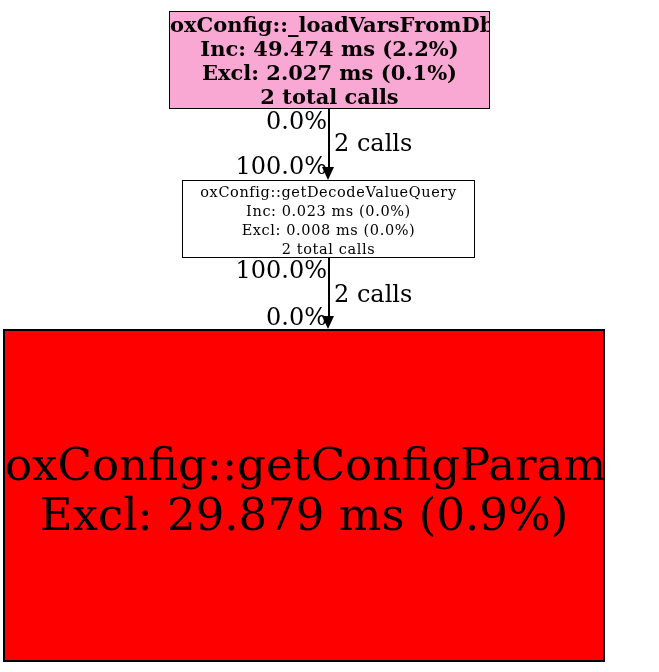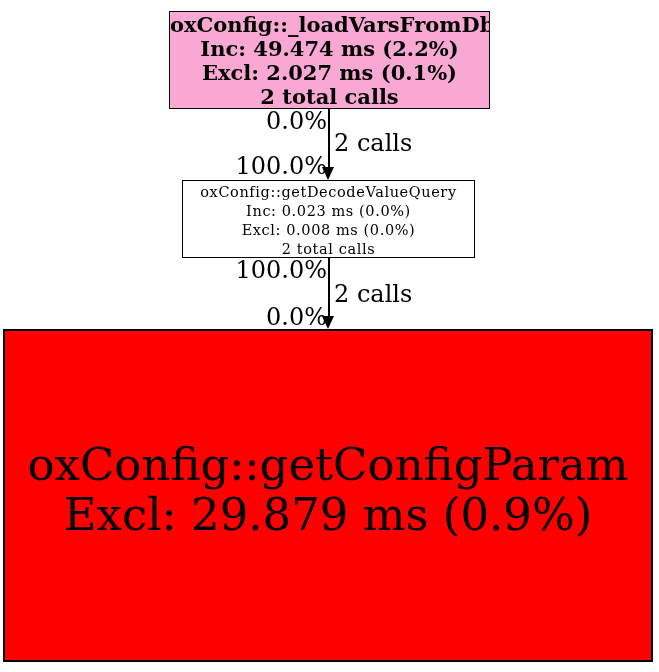--- a/index.html
+++ b/index.html
@@ -41,21 +41,21 @@
     left: 182px; top: 180px;
     width: 293px; height: 78px;
     border-width: 1px;
     font-size: 14.5px; line-height: 19px;
     letter-spacing: 0.6px;
     padding-top: 2px;
   }
   
   #node-3 {
     left: 3px; top: 329px;
-    width: 650px; height: 333px;
+    width: 602px; height: 333px;
     border-width: 2px;
     font-size: 45px; line-height: 50px;
     display: flex;
     flex-direction: column;
     justify-content: center;
     padding-bottom: 12px;
   }
 
   .edge-line {
     position: absolute;

